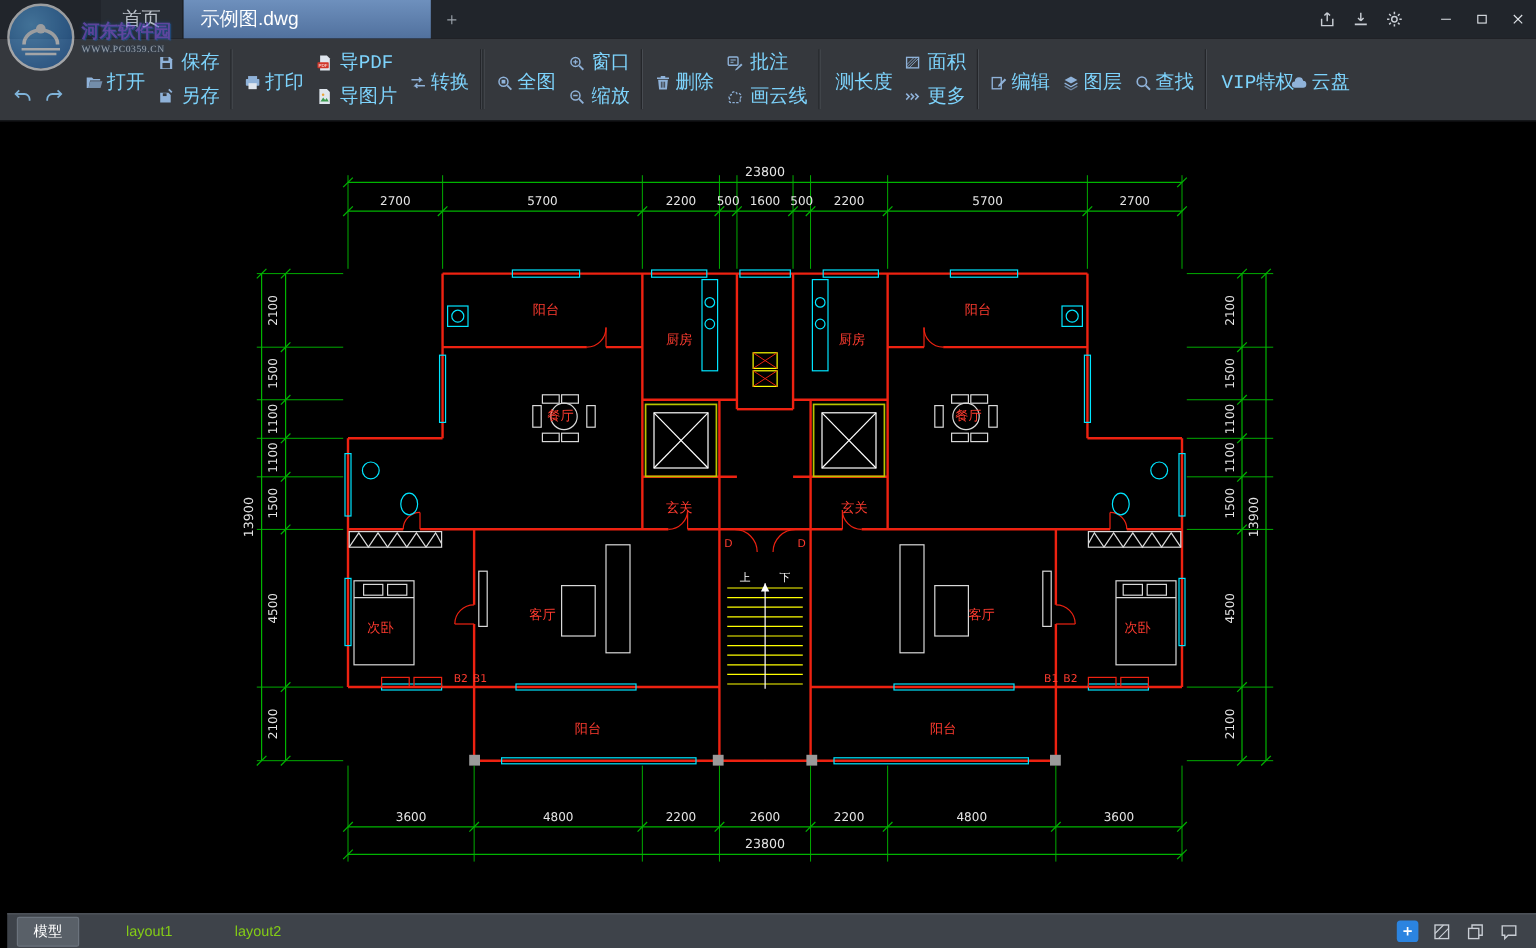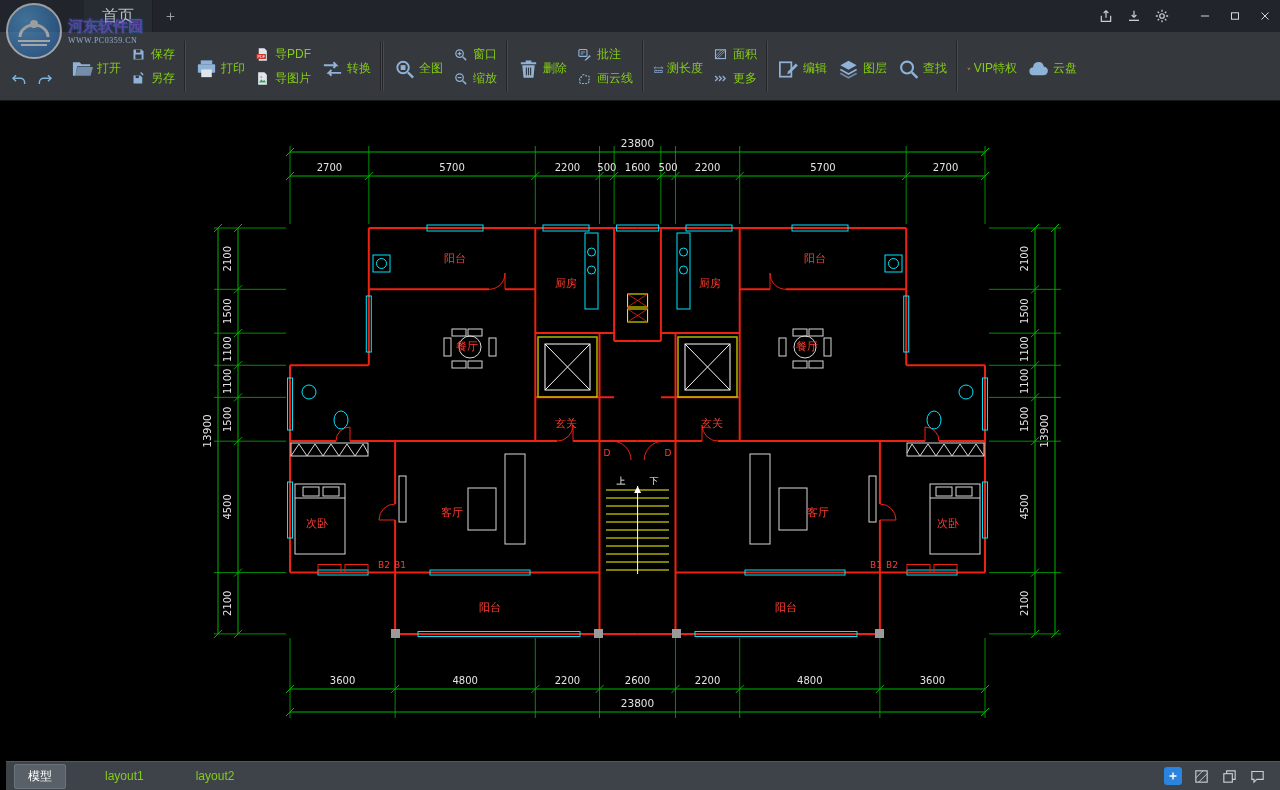--- a/index.html
+++ b/index.html
@@ -25,21 +25,21 @@
   .win-btn .icon{width:14px;height:14px;}
 
   
   .toolbar{position:absolute;top:32px;left:0;right:0;height:68px;background:#35383d;
            border-bottom:1px solid #141619;display:flex;align-items:stretch;
            padding-left:62px;z-index:9;}
   .tb-group{display:flex;align-items:center;padding:0 9px;gap:10px;}
   .tb-sep{width:1px;background:#24262a;border-right:1px solid #474b51;margin:9px 0;}
   .tb-big{width:50px;display:flex;flex-direction:row;align-items:center;gap:3px;padding-top:5px;}
   .tb-big .icon{width:24px;height:24px;color:#8fb2d9;}
-  .tb-label{font-size:12px;color:#84cc16;white-space:nowrap;}
+  .tb-label{font-size:16px;color:#7dd3fc;white-space:nowrap;font-family:Liberation Mono, monospace;}
   .tb-stack{display:flex;flex-direction:column;justify-content:center;gap:7px;}
   .tb-small{display:flex;align-items:center;gap:5px;}
   .tb-small .icon{width:15px;height:15px;color:#8fb2d9;}
   .undoredo{position:absolute;top:72px;left:10px;display:flex;gap:8px;z-index:11;}
   .undoredo .icon{width:18px;height:16px;color:#7fb3d9;}
 
   
   .canvas{position:absolute;top:100px;left:0;width:1280px;height:662px;background:#000;}
   #plan{width:1280px;height:662px;display:block;}
 
@@ -65,20 +65,23 @@
   .sb-ico.blue .icon{width:14px;height:14px;}
   .sb-ico .icon{width:100%;height:100%;}
 </style>
 </head>
 <body>
 
 <div class="titlebar">
   <div class="tabs">
     <div class="tab home">
       <span>首页</span>
+    </div>
+    <div class="tab active">
+      <span>示例图.dwg</span>
     </div>
     <div class="tab-plus">
       <span class="icon">
           <svg viewBox="0 0 24 24">
             <path d="M12 5v14M5 12h14" stroke="currentColor" stroke-width="1.8"></path>
           </svg>
         </span>
     </div>
   </div>
   <div class="tb-right">

